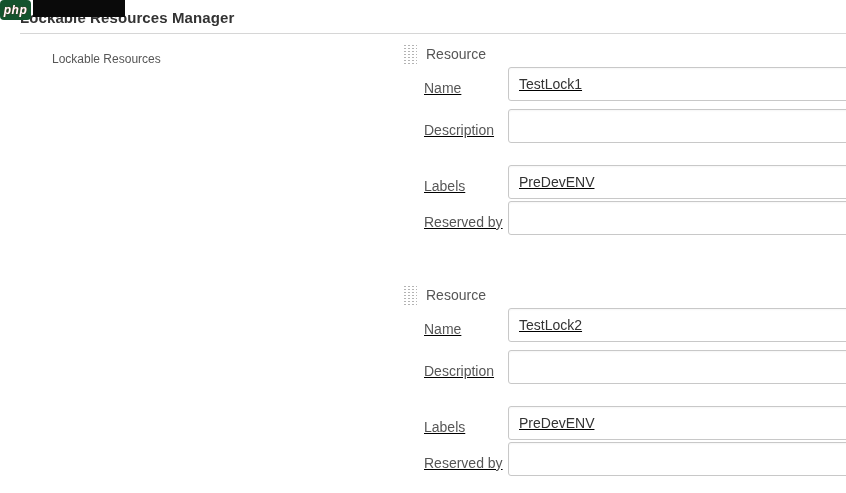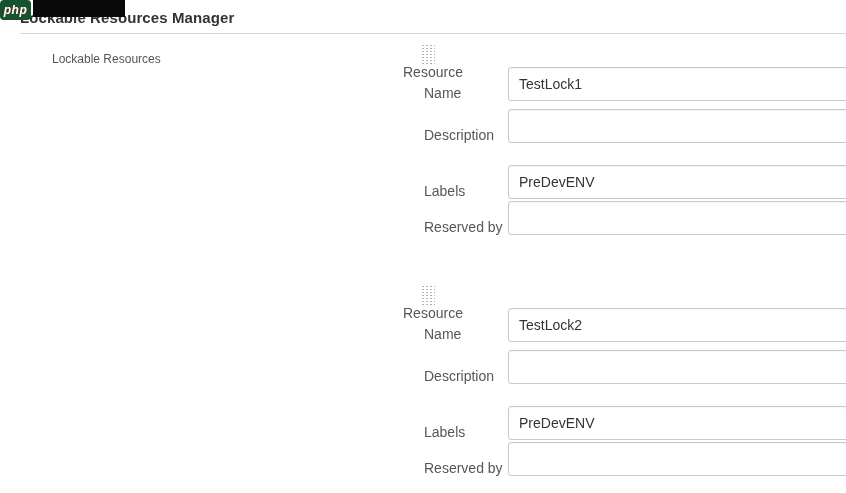--- a/index.html
+++ b/index.html
@@ -54,37 +54,38 @@
   }
   
   .res-block {
     position: absolute; left: 403px;
     width: 443px; height: 200px;
   }
   .res-block.b1 { top: 44px; }
   .res-block.b2 { top: 285px; }
   .res-header {
     position: absolute; left: 0; top: 0;
-    display: flex; align-items: center; flex-direction: column;
+    display: flex; align-items: center;
   }
   .drag-handle {
     width: 14px; height: 20px;
     margin-right: 9px;
     background-image: radial-gradient(circle, #b3b3b3 1px, transparent 1.1px);
     background-size: 4px 3px;
     background-position: 0 0;
     cursor: move;
   }
   .res-header-label {
     font-size: 14px; color: #565656;
   }
   .field-row {
     position: absolute; left: 21px;
-    display: flex; align-items: flex-end;
+    display: flex; align-items: center;
     width: 422px;
+    text-decoration: underline;
   }
   .row-0 { top: 23px; }
   .row-1 { top: 65px; }
   .row-2 { top: 121px; }
   .row-3 { top: 157px; }
   .field-label {
     width: 84px;
     padding-top: 7px;
     font-size: 14px; color: #565656;
     flex: none;

